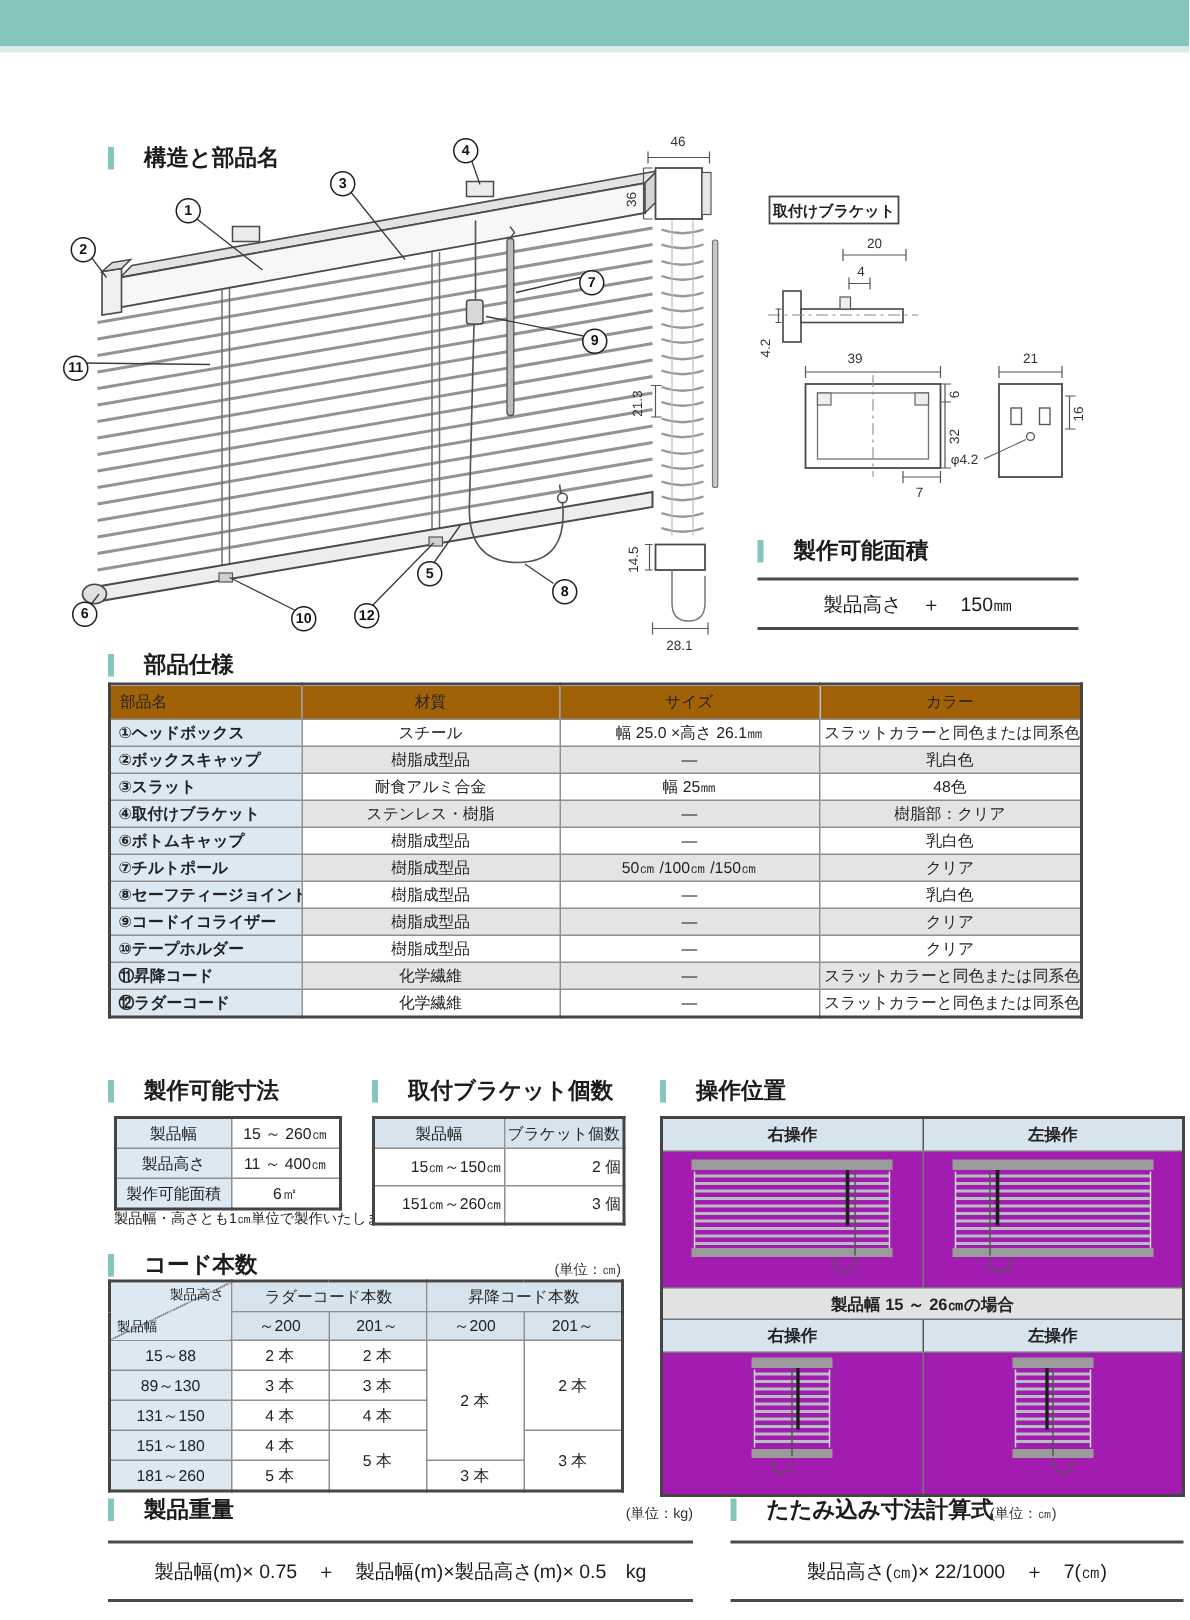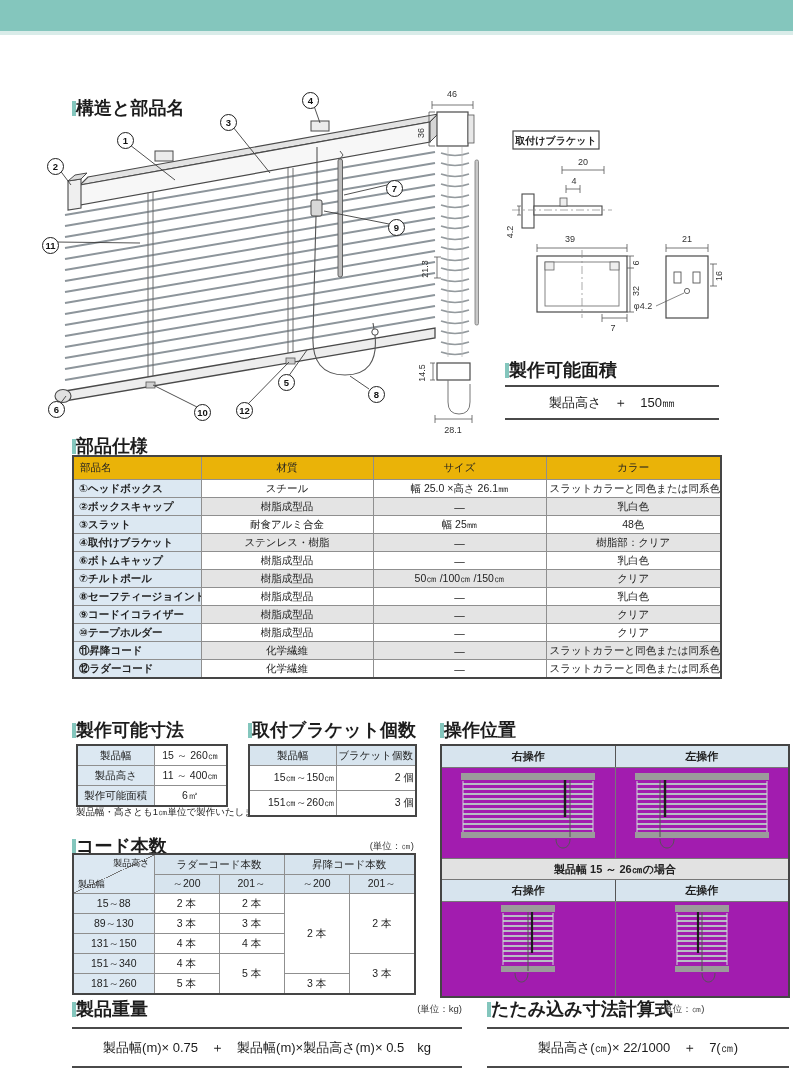--- a/index.html
+++ b/index.html
@@ -1,29 +1,29 @@
 <!DOCTYPE html>
 <html><head>
 <meta charset="utf-8">
 <style>
   html,body{margin:0;padding:0;background:#fff}
   .page{position:relative;width:793px;height:1080px;background:#fff;overflow:hidden;
         font-family:"Liberation Sans","DejaVu Sans",sans-serif;color:#222}
   .topband{position:absolute;left:0;top:0;width:793px;height:31px;background:#84c6bd}
   .topband-light{position:absolute;left:0;top:31px;width:793px;height:4px;background:#d9ece9}
-  .stitle{position:absolute;display:flex;align-items:center;gap:0;font-size:18px;font-weight:bold;color:#1c1c1c;white-space:nowrap}
+  .stitle{position:absolute;display:flex;align-items:center;gap:20px;font-size:15px;font-weight:bold;color:#1c1c1c;white-space:nowrap}
   .stitle .bar{width:4px;height:15px;background:#84c6bd;flex:0 0 auto}
   .unit{position:absolute;font-size:9.5px;color:#333;white-space:nowrap}
   .note{position:absolute;font-size:9.5px;color:#222;white-space:nowrap}
   .fbox{position:absolute;border-top:2px solid #4a4a4a;border-bottom:2px solid #4a4a4a;
         display:flex;align-items:center;justify-content:center;font-size:13px;color:#1b1b1b;white-space:nowrap}
   table.tbl{position:absolute;border-collapse:collapse;table-layout:fixed;background:#fff;border:2px solid #454545}
   table.tbl td,table.tbl th{border:1px solid #8f8f8f;overflow:hidden;white-space:nowrap;font-weight:normal}
   .spec{font-size:10.5px}
-  .spec th{background:#eab308;height:20px;font-weight:bold;text-align:center}
+  .spec th{background:#a16207;height:20px;font-weight:bold;text-align:center}
   .spec th:first-child{text-align:left;padding-left:6px}
   .spec td{height:17px;text-align:center;padding:0 3px}
   .spec td.pname{text-align:left;padding-left:5px;font-weight:bold;background:#dce8f2}
   .spec tbody tr:nth-child(even) td:not(.pname){background:#e4e4e4}
   .mini{font-size:10.5px}
   .mini td,.mini th{height:17px;text-align:center;font-weight:bold}
   .mini td.lab{background:#dce8f2}
   .brk th{background:#d7e4ee;height:17px;font-weight:bold}
   .brk td{height:22px;font-weight:bold;text-align:right}
   .cord{font-size:10.5px}
@@ -414,21 +414,21 @@
       <td class="wcol">89～130</td>
       <td>3 本</td>
       <td>3 本</td>
     </tr>
     <tr>
       <td class="wcol">131～150</td>
       <td>4 本</td>
       <td>4 本</td>
     </tr>
     <tr>
-      <td class="wcol">151～340</td>
+      <td class="wcol">151～180</td>
       <td>4 本</td>
       <td rowspan="2">5 本</td>
       <td rowspan="2">3 本</td>
     </tr>
     <tr>
       <td class="wcol">181～260</td>
       <td>5 本</td>
       <td>3 本</td>
     </tr>
   </tbody>

